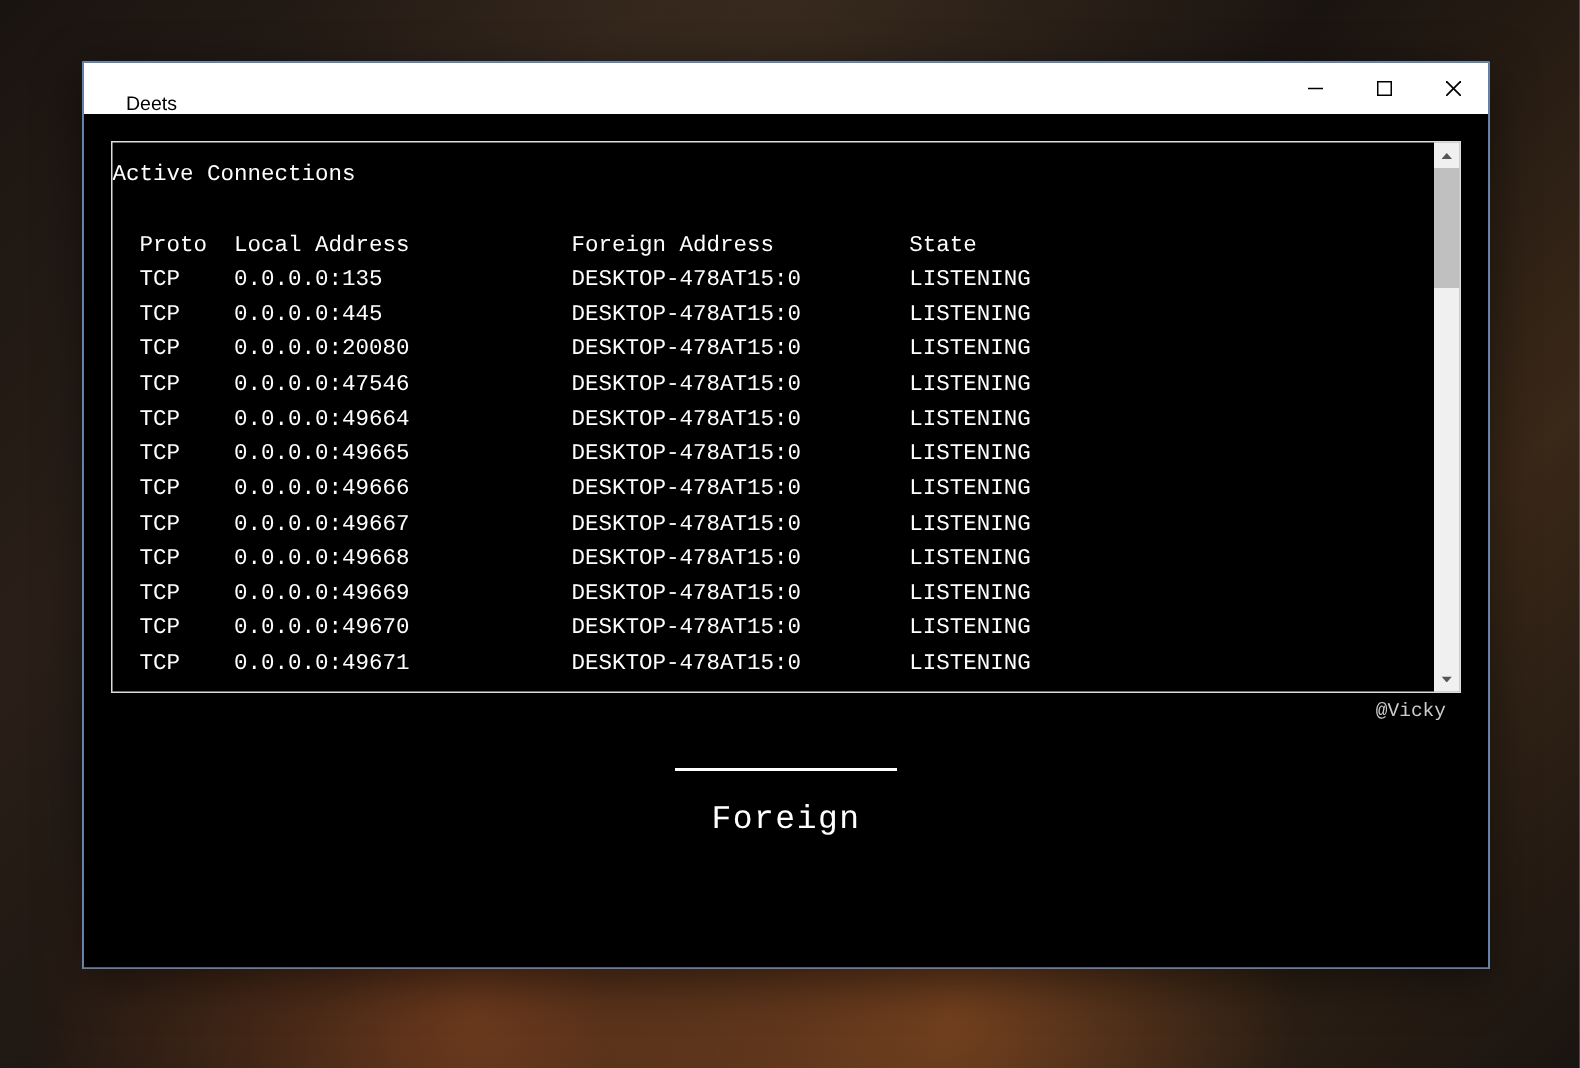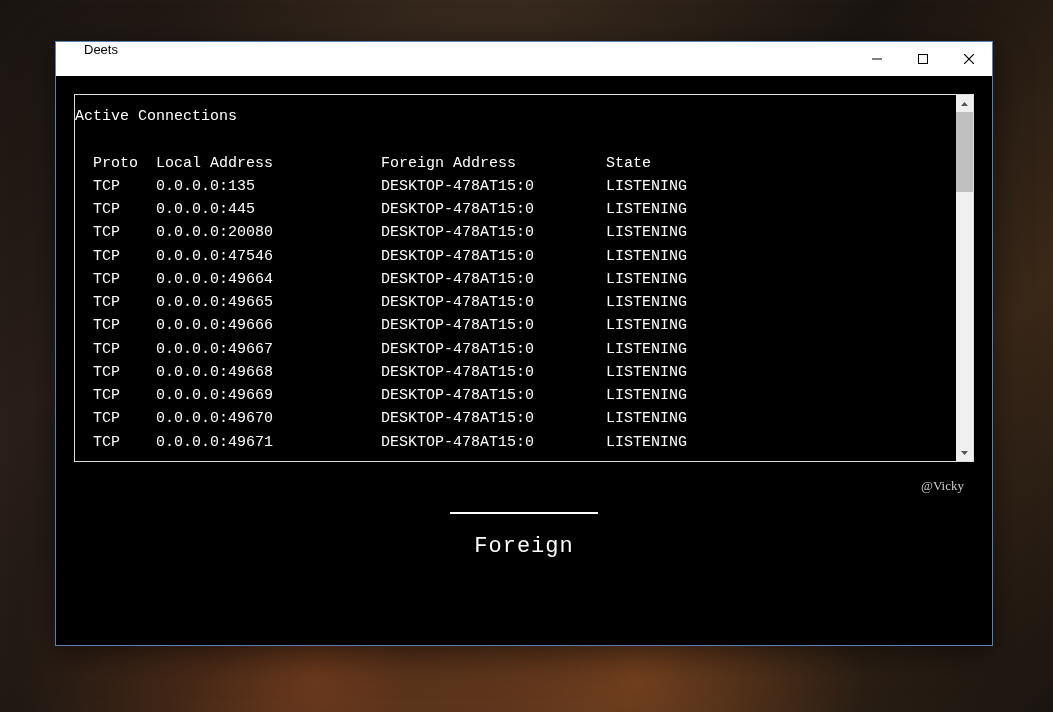--- a/index.html
+++ b/index.html
@@ -25,21 +25,21 @@
       width: 938px;
       height: 605px;
       background: #fff;
       border: 1px solid #5a7fb3;
       box-shadow: 0 8px 30px rgba(0,0,0,0.5);
     }
     .titlebar {
       height: 34px;
       background: #fff;
       display: flex;
-      align-items: flex-start;
+      align-items: flex-end;
       padding-left: 28px;
     }
     .title {
       font-size: 13px;
       color: #000;
       flex: 1;
     }
     .win-controls {
       display: flex;
       height: 100%;
@@ -99,23 +99,23 @@
     .scroll-thumb {
       position: absolute;
       left: 0; right: 0;
       top: 0;
       height: 80px;
       background: #c0c0c0;
     }
     .credit {
       position: absolute;
       right: 28px;
-      top: 402px;
+      top: 390px;
       color: #ccc;
-      font-family: Liberation Serif, serif;
+      font-family: Liberation Mono, monospace;
       font-size: 13px;
     }
     .divider {
       position: absolute;
       left: 50%;
       transform: translateX(-50%);
       top: 436px;
       width: 148px;
       height: 2px;
       background: #fff;

